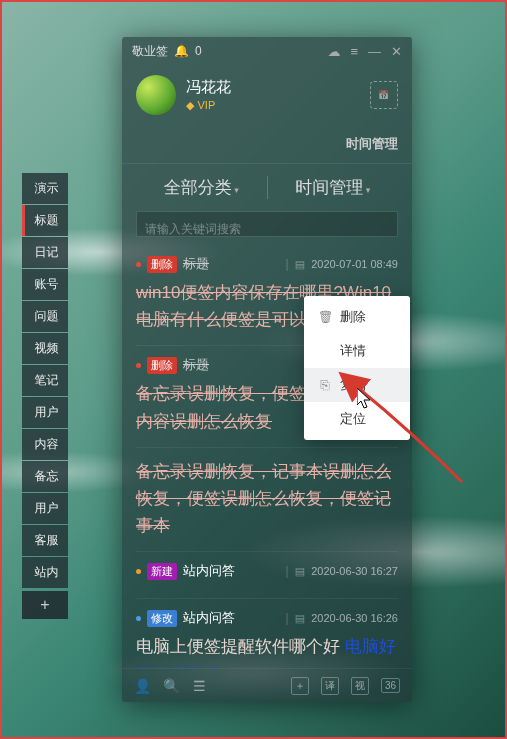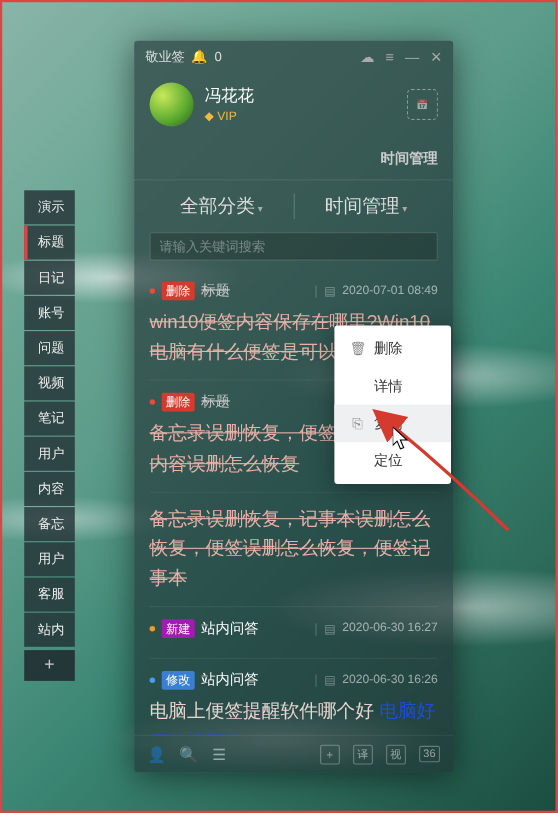--- a/index.html
+++ b/index.html
@@ -100,21 +100,21 @@
   display: flex; padding: 12px 14px 8px; font-size: 17px; color: #ddd;
 }
 .filter { flex: 1; text-align: center; cursor: pointer; position: relative; }
 .filter::after { content: " ▾"; font-size: 9px; color: #aaa; }
 .filter-divider { width: 1px; background: rgba(255,255,255,0.2); }
 .search {
   margin: 4px 14px 8px; height: 26px;
   background: rgba(0,0,0,0.2);
   border: 1px solid rgba(255,255,255,0.15);
   border-radius: 2px;
-  display: flex; align-items: center; padding: 0 8px;
+  display: flex; align-items: flex-end; padding: 0 8px;
 }
 .search input {
   flex: 1; background: none; border: none; outline: none;
   color: #ddd; font-size: 12px;
 }
 .search input::placeholder { color: rgba(255,255,255,0.35); }
 .list { flex: 1; overflow: hidden; padding: 0 14px; }
 .item { padding: 10px 0 12px; border-bottom: 1px solid rgba(255,255,255,0.06); }
 .item-head { display: flex; align-items: center; gap: 6px; font-size: 12px; margin-bottom: 6px; }
 .dot { width: 5px; height: 5px; border-radius: 50%; }

